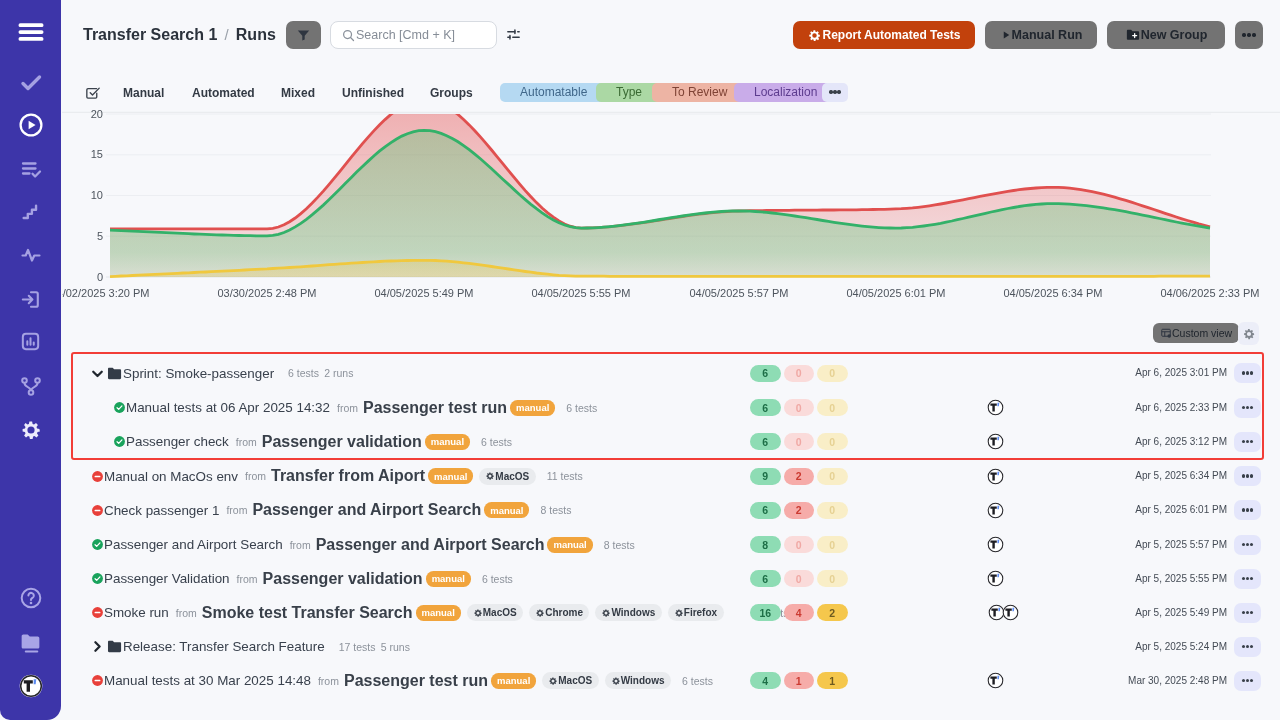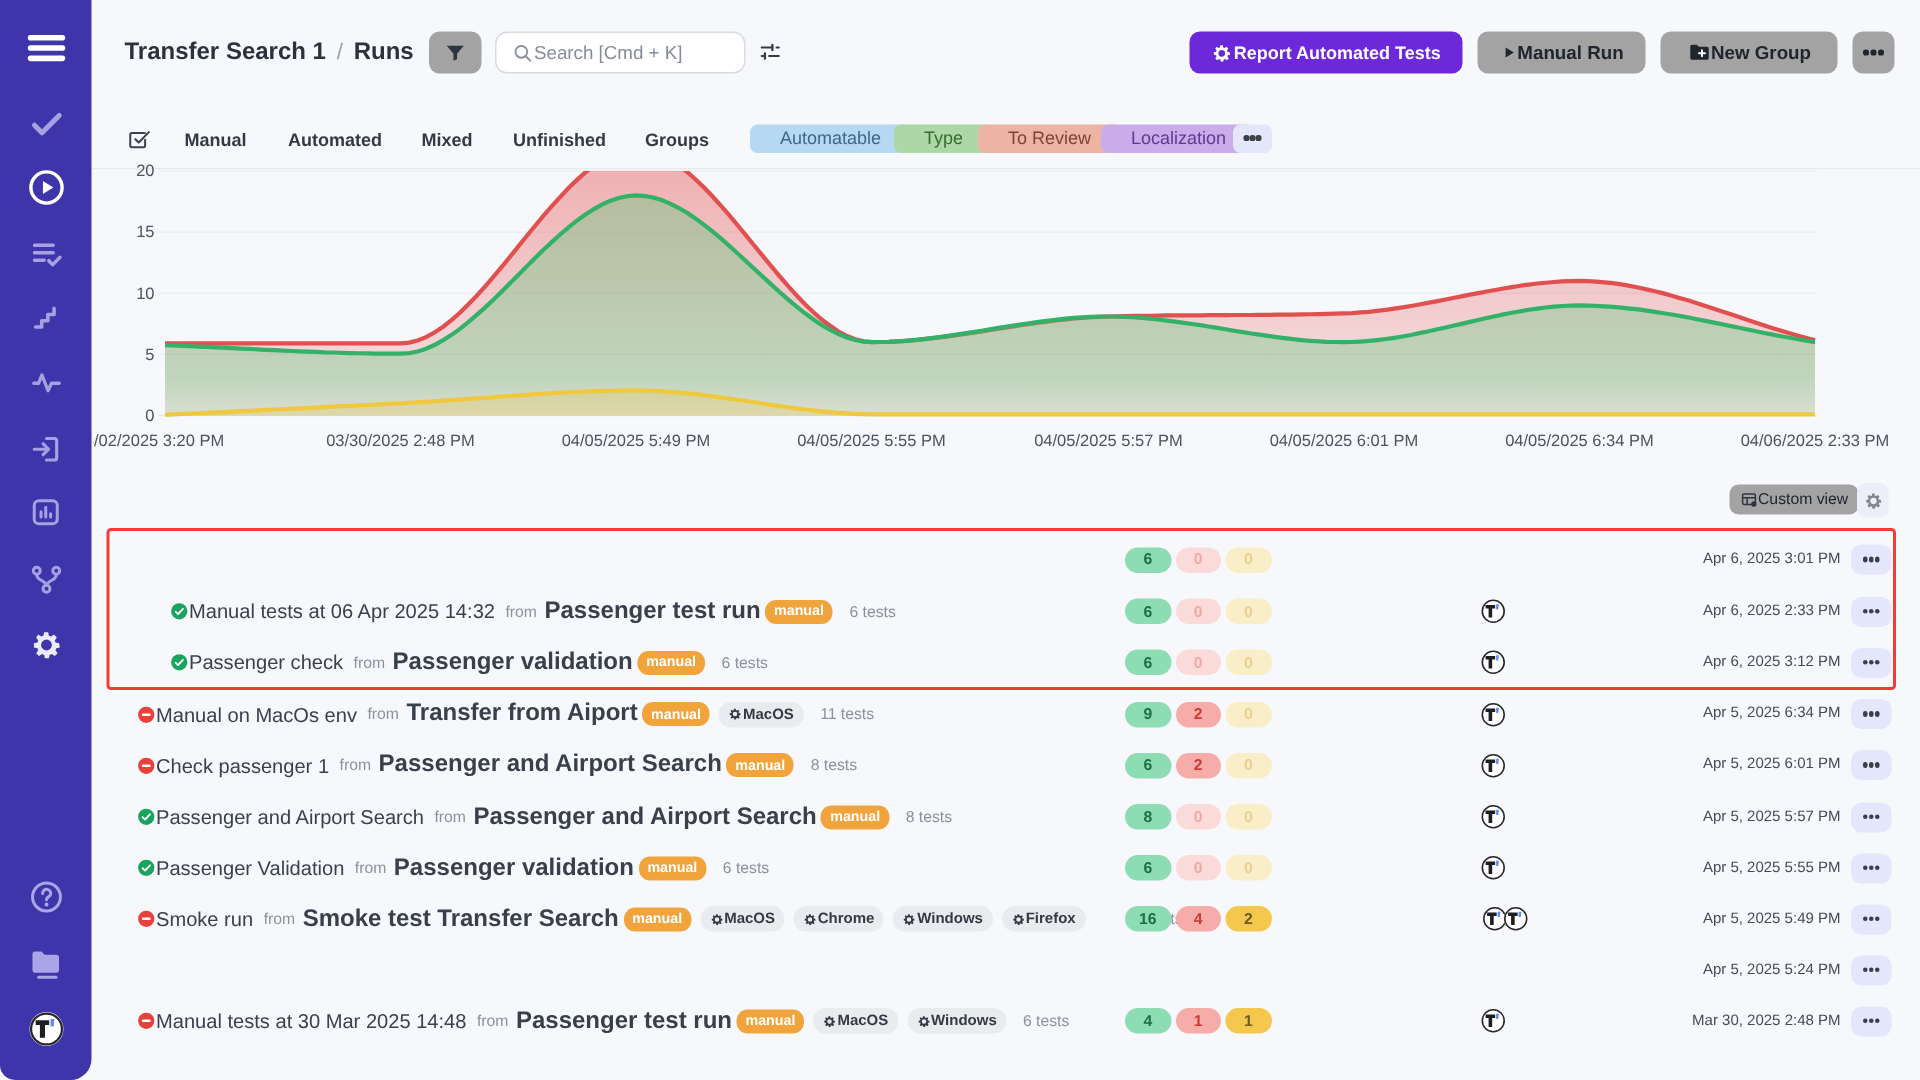--- a/index.html
+++ b/index.html
@@ -2,22 +2,22 @@
 <html><head><meta charset="utf-8"><style>
 *{margin:0;padding:0;box-sizing:border-box}
 html,body{width:1280px;height:720px;overflow:hidden}
 body{font-family:"Liberation Sans",sans-serif;background:#f7f8fb;position:relative}
 #sb{position:absolute;left:0;top:0;width:61px;height:720px;background:#3d35a9;border-radius:0 0 14px 10px;z-index:5}
 .si{position:absolute;left:0;width:61px;display:flex;justify-content:center}
 .ttl{position:absolute;left:83px;top:26px;font-size:16px;color:#2b323c}
 .ttl b{font-weight:bold}
 .ttl .sep{color:#9aa1aa;font-weight:normal;padding:0 3px;font-size:15px}
 .btn{position:absolute;height:28px;border-radius:7px;display:flex;align-items:center;font-size:12.5px;font-weight:bold;padding:0 11px;white-space:nowrap}
-.btn.lav{background:#a3a3a3;color:#20262e}
-.btn.prim{background:#6d28d9;color:#fff}
+.btn.lav{background:#737373;color:#20262e}
+.btn.prim{background:#c2410c;color:#fff}
 #search{position:absolute;left:330px;top:21px;width:167px;height:28px;background:#fff;border:1px solid #d7dbe1;border-radius:8px;display:flex;align-items:center;padding:0 10px;font-size:12.5px;color:#868d97}
 .tab{position:absolute;top:86px;font-size:12px;font-weight:bold;color:#333a44}
 .tagp{position:absolute;top:82.5px;height:19px;border-radius:5px;font-size:12px;display:flex;align-items:center;padding:0 20px}
 .dots3{width:3.4px;height:3.4px;border-radius:50%;display:inline-block}
 #chart{position:absolute;left:62px;top:102px}
 .xl{font-size:11px;fill:#4d545d;font-family:"Liberation Sans",sans-serif}
 #redbox{position:absolute;left:71px;top:352px;width:1193px;height:108px;border:2.5px solid #f23d37;border-radius:3px;z-index:4}
 .row{position:absolute;left:62px;width:1218px;height:34px}
 .lft{position:absolute;top:0;height:34px;display:flex;align-items:center;white-space:nowrap}
 .t1{font-size:13.4px;color:#39414d}
@@ -215,20 +215,30 @@
       <path d="M3.5 9.5h17M9.5 9.5v9" stroke="#2e3540" stroke-width="2"></path>
       <circle cx="18.5" cy="18" r="3.6" fill="#2e3540"></circle>
     </svg>Custom view</div>
 <div style="position:absolute;left:1238px;top:322px;width:21px;height:23px;background:#eceef8;border-radius:6px;display:flex;align-items:center;justify-content:center">
     <svg width="14" height="14" viewBox="0 0 24 24" fill="none" style="color:#81878f;flex:none;">
       <path fill="currentColor" d="M12 8.4a3.6 3.6 0 100 7.2 3.6 3.6 0 000-7.2zm8.9 5.2l-2.4.5c-.1.5-.3 1-.5 1.4l1.4 2-1.9 1.9-2-1.4c-.4.2-.9.4-1.4.5l-.5 2.4h-2.7l-.5-2.4c-.5-.1-1-.3-1.4-.5l-2 1.4-1.9-1.9 1.4-2c-.2-.4-.4-.9-.5-1.4l-2.4-.5v-2.7l2.4-.5c.1-.5.3-1 .5-1.4l-1.4-2L6.5 5l2 1.4c.4-.2.9-.4 1.4-.5l.5-2.4h2.7l.5 2.4c.5.1 1 .3 1.4.5l2-1.4L18.9 7l-1.4 2c.2.4.4.9.5 1.4l2.4.5z"></path>
     </svg>
   </div>
 <div id="redbox"></div>
 <div class="row " style="top:356px">
+    <div class="lft" style="left:27px">
+      <svg width="17" height="17" viewBox="0 0 24 24" fill="none" style="margin-right:5pxflex:none;">
+        <path d="M6 9.5l6 6 6-6" stroke="#20262e" stroke-width="3.2" stroke-linecap="round" stroke-linejoin="round"></path>
+      </svg>
+      <svg width="17" height="17" viewBox="0 0 24 24" fill="none" style="margin-right:6pxflex:none;">
+        <path fill="#333b47" d="M2.8 5.6c0-.9.7-1.6 1.6-1.6h5l2.1 2.1h8.2c.9 0 1.6.7 1.6 1.6v10.7c0 .9-.7 1.6-1.6 1.6H4.4c-.9 0-1.6-.7-1.6-1.6z"></path>
+      </svg>
+      <span class="t1">Sprint: Smoke-passenger</span>
+      <span class="meta">6 tests 2 runs</span>
+    </div>
     <div class="pl">
       <span class="cp" style="background:#8edcb4;color:#1d6f47">6</span>
       <span class="cp" style="background:#fadbda;color:#f0a8a4">0</span>
       <span class="cp" style="background:#f9eec7;color:#e6d193">0</span>
     </div>
     <div class="dt">Apr 6, 2025 3:01 PM</div>
     <div class="dob">
       <span class="dots3" style="background:#39404a;box-shadow:-4px 0 #39404a,4px 0 #39404a"></span>
     </div>
   </div>
@@ -459,20 +469,30 @@
         <path fill="#1d1d22" d="M4.8 6.2h9v3.2h-2.8v8.4H7.6V9.4H4.8z"></path>
         <path fill="#5e8df2" d="M14.7 5.3h2.6l-.6 5h-2z"></path>
       </svg>
     </div>
     <div class="dt">Apr 5, 2025 5:49 PM</div>
     <div class="dob">
       <span class="dots3" style="background:#39404a;box-shadow:-4px 0 #39404a,4px 0 #39404a"></span>
     </div>
   </div>
 <div class="row " style="top:629.5px">
+    <div class="lft" style="left:27px">
+      <svg width="17" height="17" viewBox="0 0 24 24" fill="none" style="margin-right:5pxflex:none;">
+        <path d="M9 6l6 6-6 6" stroke="#20262e" stroke-width="3.2" stroke-linecap="round" stroke-linejoin="round"></path>
+      </svg>
+      <svg width="17" height="17" viewBox="0 0 24 24" fill="none" style="margin-right:6pxflex:none;">
+        <path fill="#333b47" d="M2.8 5.6c0-.9.7-1.6 1.6-1.6h5l2.1 2.1h8.2c.9 0 1.6.7 1.6 1.6v10.7c0 .9-.7 1.6-1.6 1.6H4.4c-.9 0-1.6-.7-1.6-1.6z"></path>
+      </svg>
+      <span class="t1">Release: Transfer Search Feature</span>
+      <span class="meta">17 tests 5 runs</span>
+    </div>
     <div class="dt">Apr 5, 2025 5:24 PM</div>
     <div class="dob">
       <span class="dots3" style="background:#39404a;box-shadow:-4px 0 #39404a,4px 0 #39404a"></span>
     </div>
   </div>
 <div class="row " style="top:663.5px">
     <div class="lft" style="left:29px">
       <svg width="13" height="13" viewBox="0 0 24 24" fill="none" style="margin-right:6pxflex:none;">
         <circle cx="12" cy="12" r="10" fill="#e8403a"></circle>
         <rect x="6.5" y="10.4" width="11" height="3.2" rx="1.6" fill="#fff"></rect>

